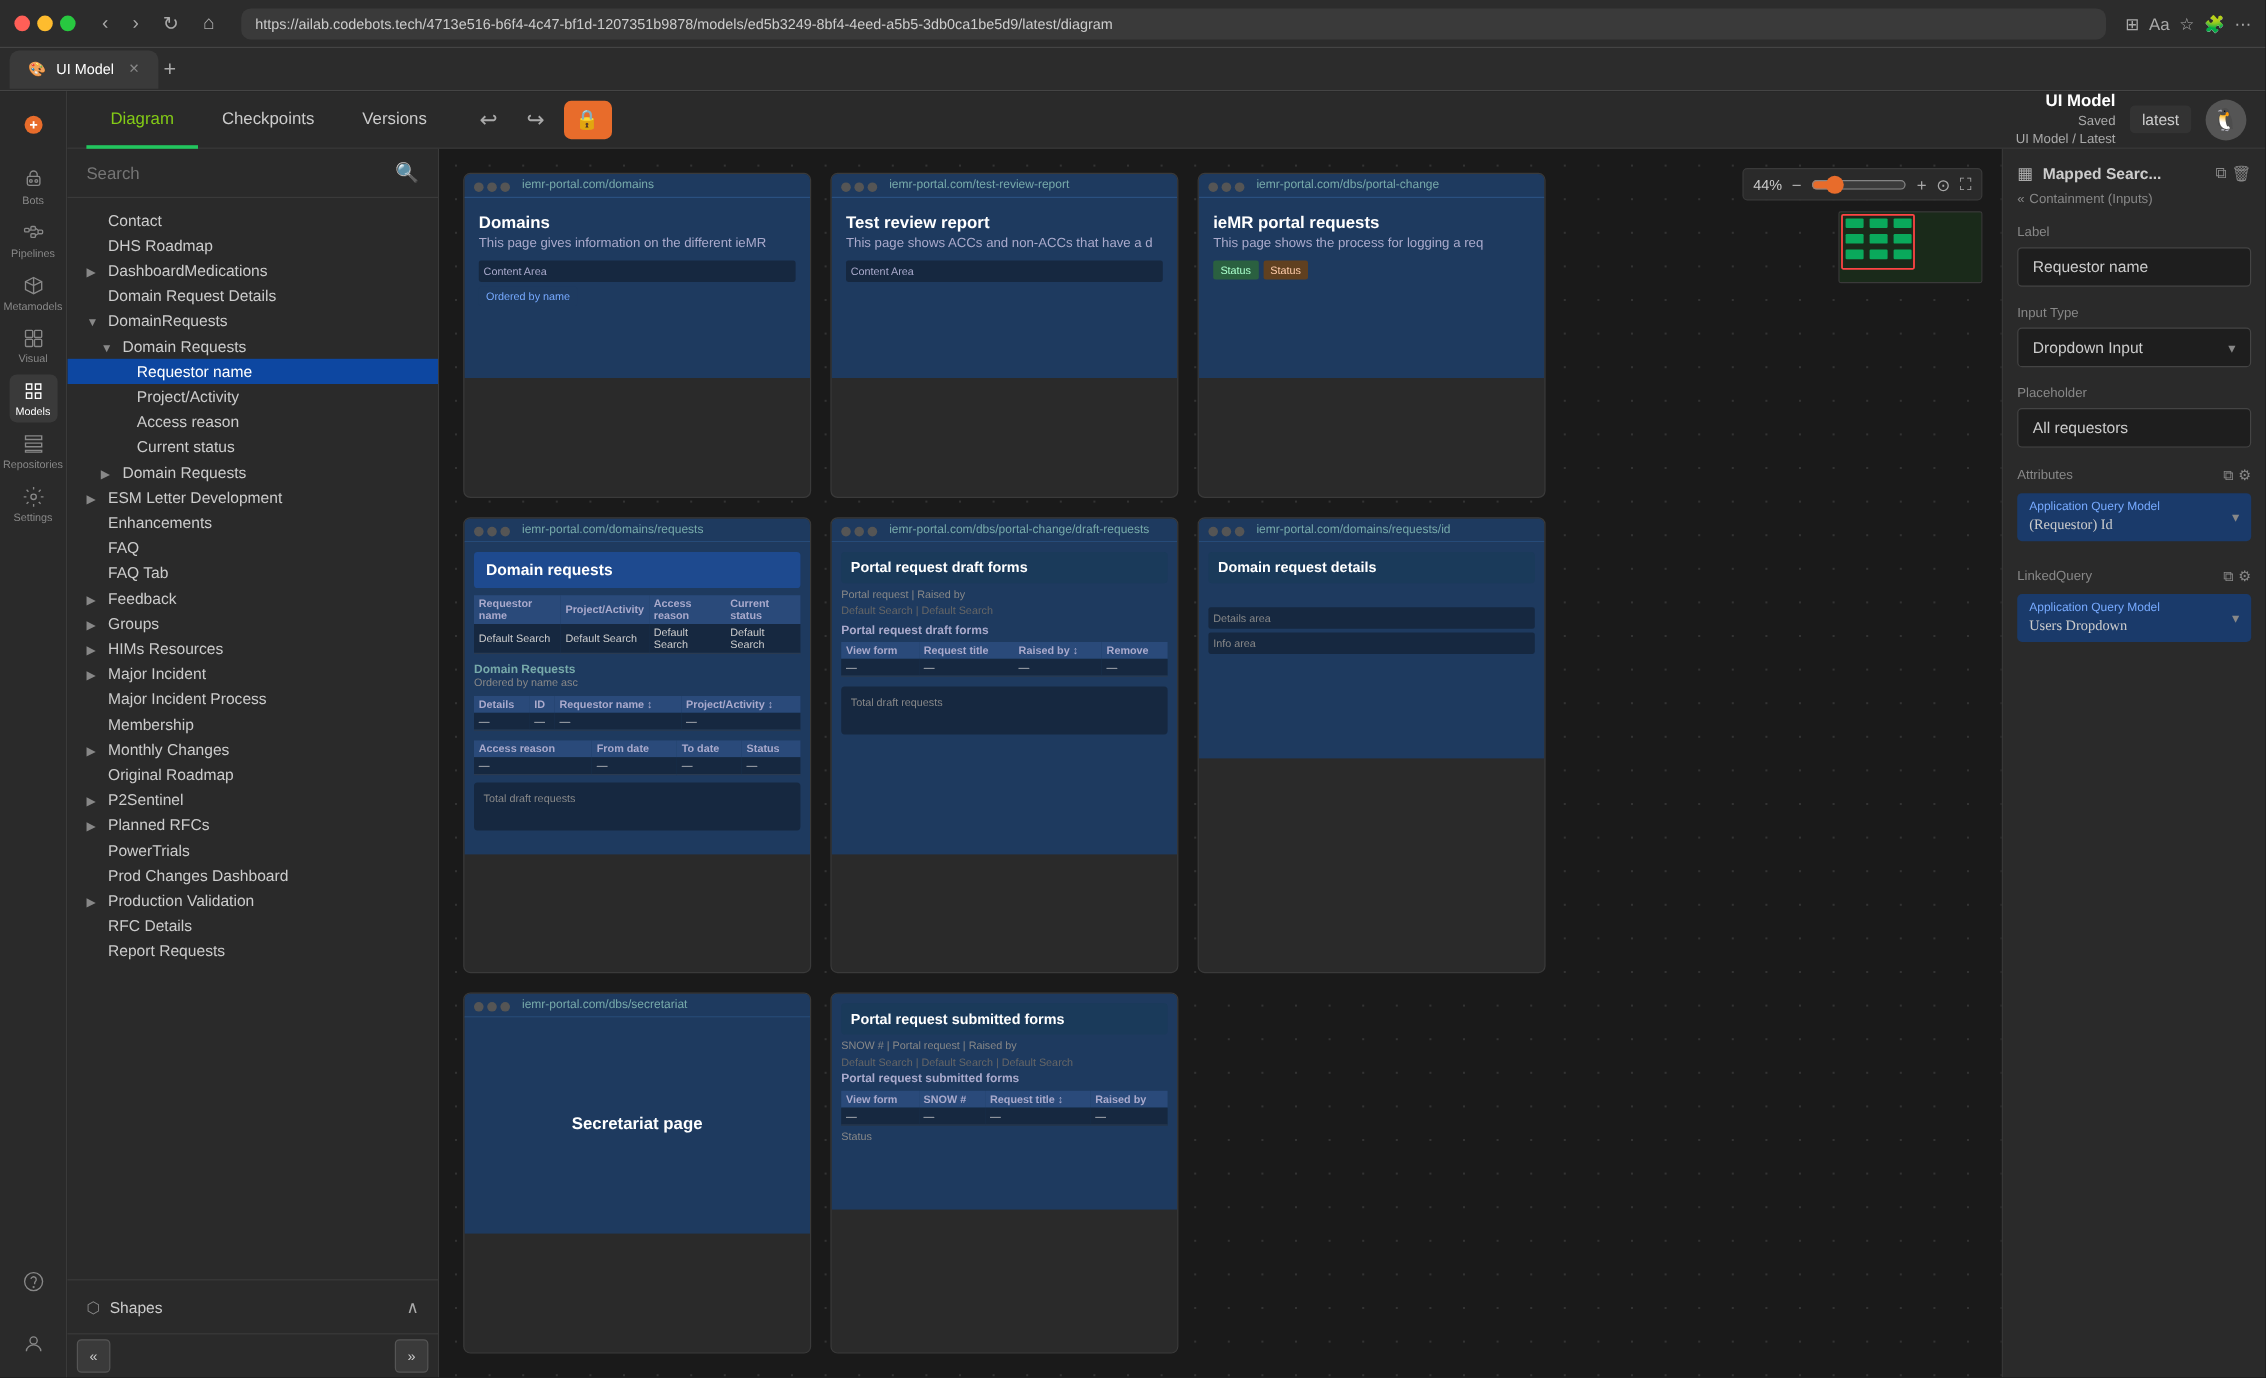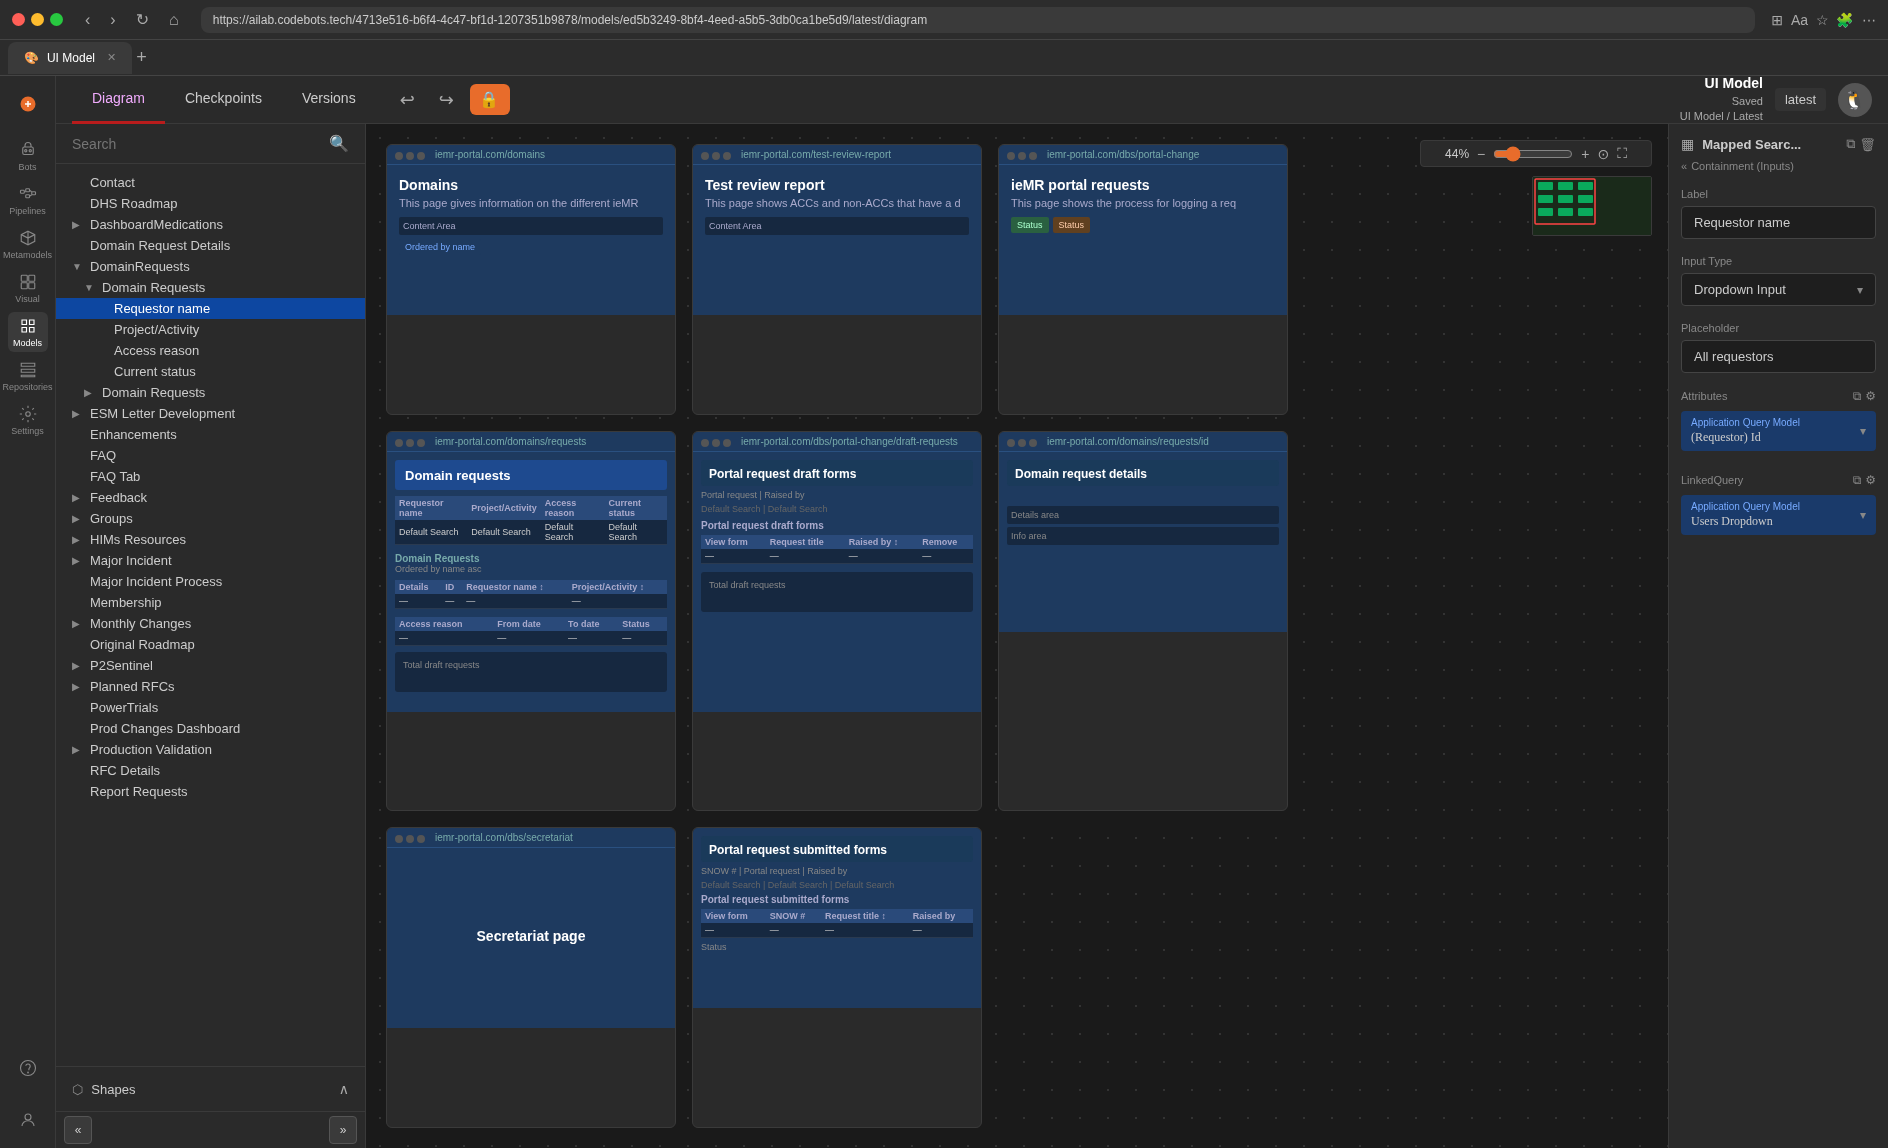--- a/index.html
+++ b/index.html
@@ -114,21 +114,21 @@
       padding: 0 20px;
       height: 48px;
       display: flex;
       align-items: center;
       font-size: 14px;
       font-weight: 500;
       cursor: pointer;
       color: #ccc;
       border-bottom: 3px solid transparent;
     }
-    .toolbar-tab.active { color: #f0abfc; border-bottom: 3px solid #b91c1c; }
+    .toolbar-tab.active { color: #84cc16; border-bottom: 3px solid #22c55e; }
     .toolbar-actions { display: flex; gap: 8px; margin-left: 16px; }
     .toolbar-btn {
       background: none;
       border: none;
       color: #aaa;
       font-size: 18px;
       cursor: pointer;
       padding: 4px 8px;
       border-radius: 4px;
     }
@@ -207,21 +207,21 @@
       flex: 1;
       overflow-y: auto;
       padding: 8px 0;
     }
     .sidebar-tree::-webkit-scrollbar { width: 4px; }
     .sidebar-tree::-webkit-scrollbar-track { background: transparent; }
     .sidebar-tree::-webkit-scrollbar-thumb { background: #555; border-radius: 2px; }
 
     .tree-item {
       display: flex;
-      align-items: center;
+      align-items: flex-end;
       padding: 3px 16px;
       font-size: 13px;
       color: #ccc;
       cursor: pointer;
       gap: 6px;
       user-select: none;
     }
     .tree-item.selected { background: #0d47a1; color: #fff; }
     .tree-item.level-1 { padding-left: 16px; }
     .tree-item.level-2 { padding-left: 28px; }
@@ -297,21 +297,21 @@
     .zoom-controls {
       position: absolute;
       top: 16px;
       right: 16px;
       display: flex;
       align-items: center;
       gap: 8px;
       background: #2a2a2a;
       border: 1px solid #3a3a3a;
       border-radius: 4px;
-      padding: 4px 24px;
+      padding: 4px 8px;
       z-index: 10;
     }
     .zoom-btn { background: none; border: none; color: #aaa; cursor: pointer; font-size: 14px; }
     .zoom-level { font-size: 12px; color: #ccc; }
     .zoom-slider { width: 80px; accent-color: #e86c2b; }
     .zoom-fit-btn { background: none; border: none; color: #aaa; cursor: pointer; font-size: 14px; }
     .zoom-expand-btn { background: none; border: none; color: #aaa; cursor: pointer; font-size: 14px; }
 
     
     .right-panel {

